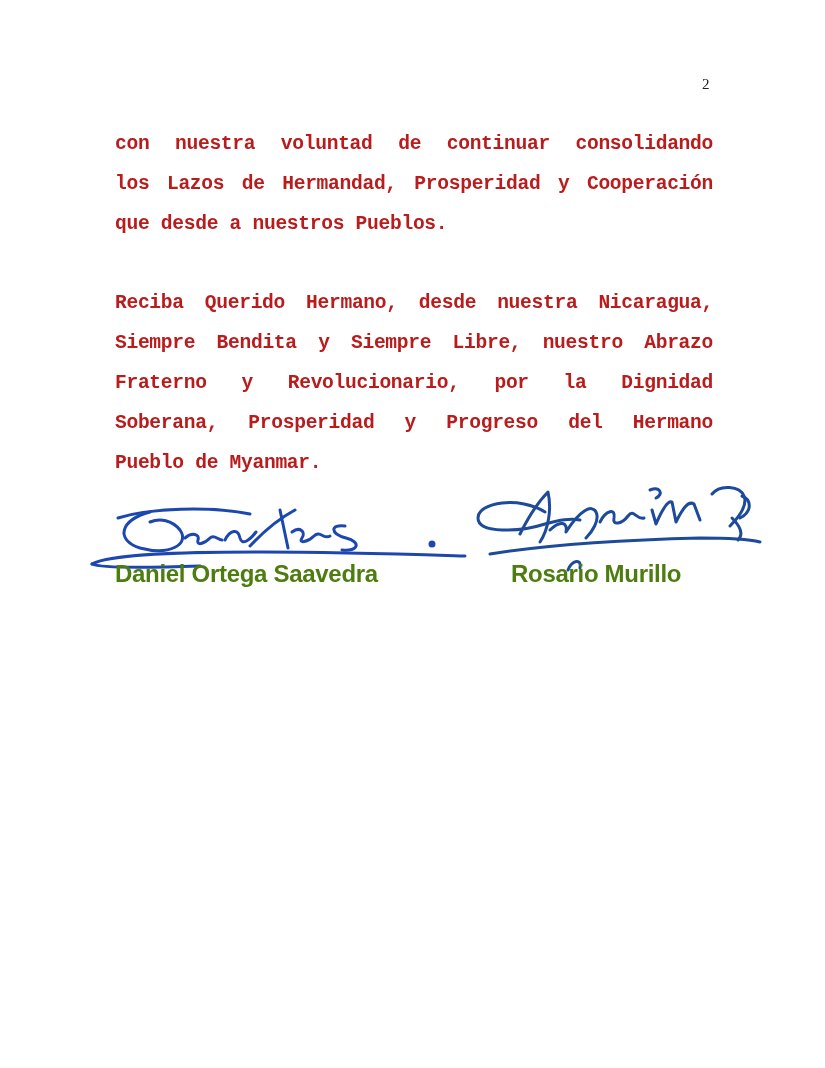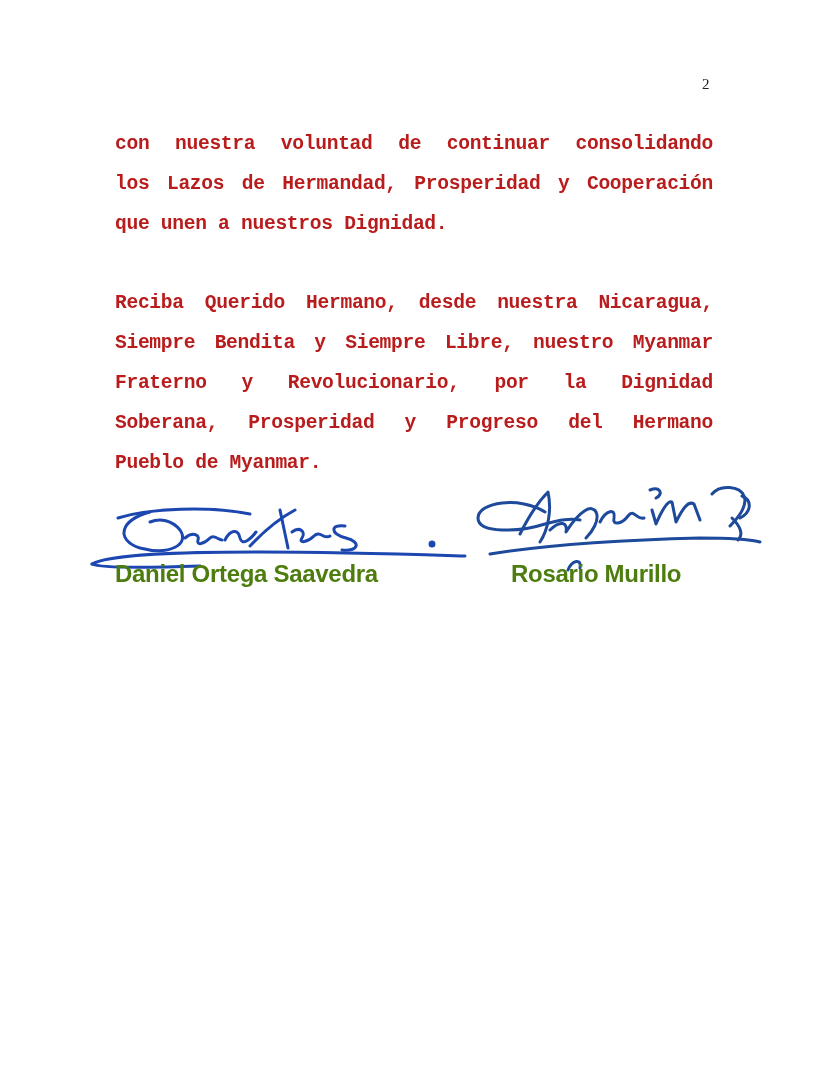--- a/index.html
+++ b/index.html
@@ -79,26 +79,26 @@
 </head>
 <body>
 
 <div class="page">
 
   <div class="page-number">2</div>
 
   <div class="body-text para1">
     <span class="line">con nuestra voluntad de continuar consolidando</span>
     <span class="line">los Lazos de Hermandad, Prosperidad y Cooperación</span>
-    <span class="line last">que unen a nuestros Dignidad.</span>
+    <span class="line last">que desde a nuestros Pueblos.</span>
   </div>
 
   <div class="body-text para2">
     <span class="line">Reciba Querido Hermano, desde nuestra Nicaragua,</span>
-    <span class="line">Siempre Bendita y Siempre Libre, nuestro Myanmar</span>
+    <span class="line">Siempre Bendita y Siempre Libre, nuestro Abrazo</span>
     <span class="line">Fraterno y Revolucionario, por la Dignidad</span>
     <span class="line">Soberana, Prosperidad y Progreso del Hermano</span>
     <span class="line last">Pueblo de Myanmar.</span>
   </div>
 
   <div class="signatures">
     <svg class="sig-svg" viewBox="0 0 825 140">
 
       <g fill="none" stroke="#1d47b0" stroke-width="3" stroke-linecap="round" stroke-linejoin="round">
         <path d="M118,58 C150,48 210,46 250,54"></path>

